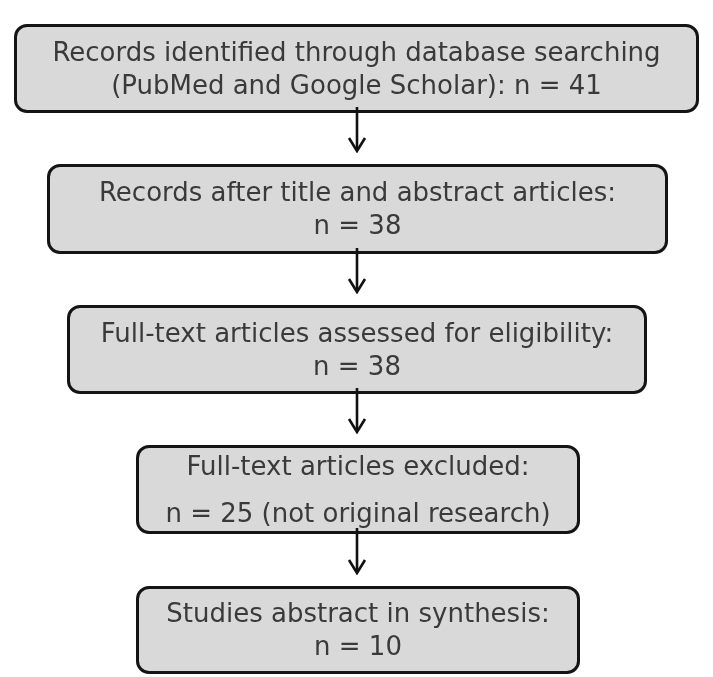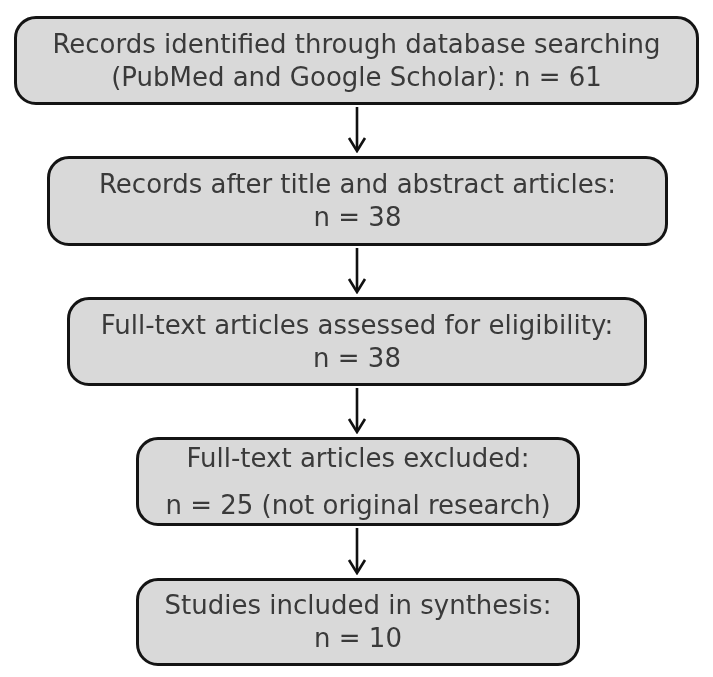--- a/index.html
+++ b/index.html
@@ -13,29 +13,30 @@
     height: 677px;
     background: var(--bg, #ffffff);
     font-family: "DejaVu Sans", "Liberation Sans", sans-serif;
     overflow: hidden;
   }
   .flow-box {
     position: absolute;
     box-sizing: border-box;
     background: var(--box-fill, #d9d9d9);
     border: 3px solid var(--box-border, #141414);
-    border-radius: 22px;
+    border-radius: 13px;
     display: flex;
     flex-direction: column;
     align-items: center;
     justify-content: center;
     text-align: center;
     color: var(--text-color, #3a3a3a);
     font-size: 26px;
     line-height: 33px;
+    margin-top: 8px;
   }
   .flow-box .line {
     white-space: nowrap;
   }
   .box-1 { left: 14px;  top: 16px;  width: 685px; height: 89px; }
   .box-2 { left: 47px;  top: 156px; width: 621px; height: 90px; }
   .box-3 { left: 67px;  top: 297px; width: 580px; height: 89px; }
   .box-4 { left: 136px; top: 437px; width: 444px; height: 89px; gap: 14px; }
   .box-5 { left: 136px; top: 578px; width: 444px; height: 88px; }
   .arrow {
@@ -50,21 +51,21 @@
   .arrow-4 { top: 528px; height: 47px; }
   .arrow svg { display: block; width: 100%; height: 100%; }
 </style>
 </head>
 <body>
 
 <div class="stage">
 
   <div class="flow-box box-1">
     <div class="line">Records identified through database searching</div>
-    <div class="line">(PubMed and Google Scholar): n = 61</div>
+    <div class="line">(PubMed and Google Scholar): n = 41</div>
   </div>
 
   <div class="arrow arrow-1">
     <svg viewBox="0 0 26 46" preserveAspectRatio="none" aria-hidden="true">
       <line x1="13" y1="0" x2="13" y2="42" stroke="currentColor" stroke-width="2.6"></line>
       <polyline points="5,31 13,44 21,31" fill="none" stroke="currentColor" stroke-width="2.6" stroke-linejoin="miter"></polyline>
     </svg>
   </div>
 
   <div class="flow-box box-2">
@@ -97,17 +98,17 @@
   </div>
 
   <div class="arrow arrow-4">
     <svg viewBox="0 0 26 47" preserveAspectRatio="none" aria-hidden="true">
       <line x1="13" y1="0" x2="13" y2="43" stroke="currentColor" stroke-width="2.6"></line>
       <polyline points="5,32 13,45 21,32" fill="none" stroke="currentColor" stroke-width="2.6" stroke-linejoin="miter"></polyline>
     </svg>
   </div>
 
   <div class="flow-box box-5">
-    <div class="line">Studies included in synthesis:</div>
+    <div class="line">Studies abstract in synthesis:</div>
     <div class="line">n = 10</div>
   </div>
 
 </div>
 
 </body></html>

